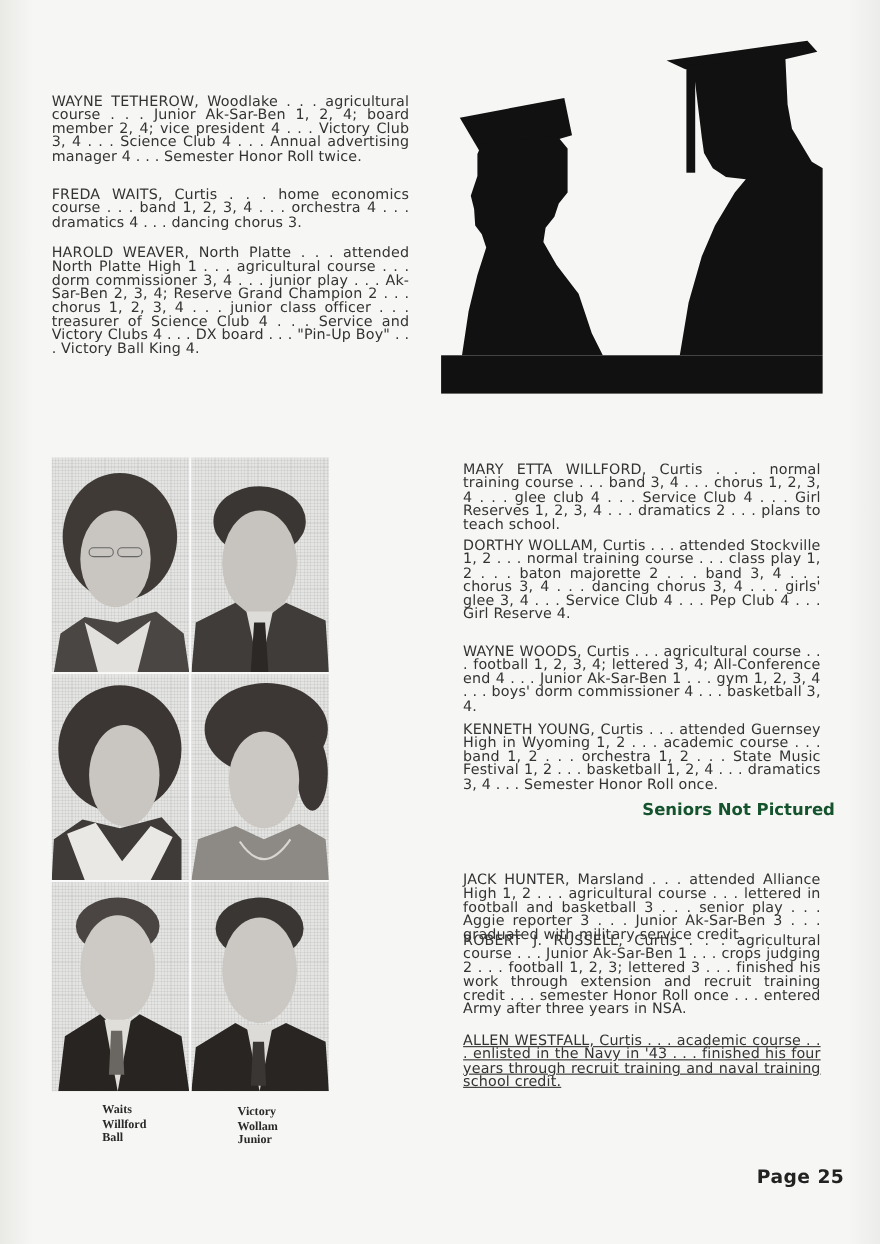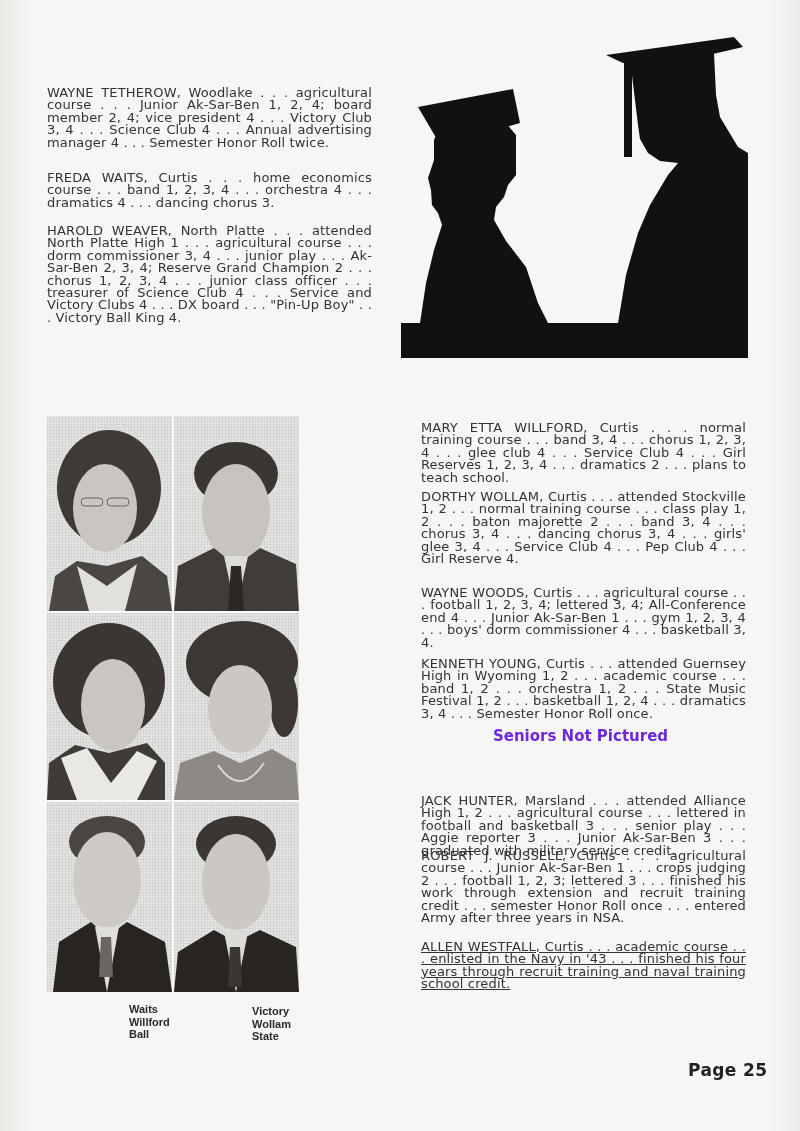--- a/index.html
+++ b/index.html
@@ -27,26 +27,26 @@
   }
   .photo {
     position:relative; overflow:hidden;
     background:
       repeating-linear-gradient(0deg, rgba(0,0,0,0.05) 0 1px, transparent 1px 3px),
       repeating-linear-gradient(90deg, rgba(0,0,0,0.05) 0 1px, transparent 1px 3px),
       #e4e4e2;
   }
   .photo svg { position:absolute; left:0; top:0; width:100%; height:100%; }
   .section-heading {
-    position:absolute; left:418px; top:727px; width:325px; text-align:center;
-    font-family:"DejaVu Sans", sans-serif; font-weight:bold; font-size:15px; color:#6d28d9;
+    position:absolute; left:434px; top:727px; width:325px; text-align:right;
+    font-family:"DejaVu Sans", sans-serif; font-weight:bold; font-size:15px; color:#14532d;
   }
   .caption-col {
-    position:absolute; top:1003px; font-family:Liberation Sans, sans-serif; font-weight:bold;
-    font-size:11px; line-height:12.5px; color:#2a2a2a;margin-left:36px;
+    position:absolute; top:1003px; font-family:Liberation Serif, serif; font-weight:bold;
+    font-size:11px; line-height:12.5px; color:#2a2a2a;
   }
   .caption-col div { white-space:nowrap; }
   .page-number {
     position:absolute; left:688px; top:1060px; font-weight:bold; font-size:17px; color:#222;
     letter-spacing:0.4px;
   }
 </style>
 </head>
 <body>
 
@@ -131,21 +131,21 @@
 </div>
 
 <div class="caption-col" style="left:93px;">
   <div>Waits</div>
   <div>Willford</div>
   <div>Ball</div>
 </div>
 <div class="caption-col" style="left:216px; top:1005px;">
   <div>Victory</div>
   <div>Wollam</div>
-  <div>State</div>
+  <div>Junior</div>
 </div>
 
 <div class="bio col-right" style="top:422px;">MARY ETTA WILLFORD, Curtis . . . normal training course . . . band 3, 4 . . . chorus 1, 2, 3, 4 . . . glee club 4 . . . Service Club 4 . . . Girl Reserves 1, 2, 3, 4 . . . dramatics 2 . . . plans to teach school.</div>
 <div class="bio col-right" style="top:491px;">DORTHY WOLLAM, Curtis . . . attended Stockville 1, 2 . . . normal training course . . . class play 1, 2 . . . baton majorette 2 . . . band 3, 4 . . . chorus 3, 4 . . . dancing chorus 3, 4 . . . girls' glee 3, 4 . . . Service Club 4 . . . Pep Club 4 . . . Girl Reserve 4.</div>
 <div class="bio col-right" style="top:587px;">WAYNE WOODS, Curtis . . . agricultural course . . . football 1, 2, 3, 4; lettered 3, 4; All-Conference end 4 . . . Junior Ak-Sar-Ben 1 . . . gym 1, 2, 3, 4 . . . boys' dorm commissioner 4 . . . basketball 3, 4.</div>
 <div class="bio col-right" style="top:658px;">KENNETH YOUNG, Curtis . . . attended Guernsey High in Wyoming 1, 2 . . . academic course . . . band 1, 2 . . . orchestra 1, 2 . . . State Music Festival 1, 2 . . . basketball 1, 2, 4 . . . dramatics 3, 4 . . . Semester Honor Roll once.</div>
 
 <div class="section-heading">Seniors Not Pictured</div>
 <div class="bio col-right" style="top:768px;margin-top:27px;">JACK HUNTER, Marsland . . . attended Alliance High 1, 2 . . . agricultural course . . . lettered in football and basketball 3 . . . senior play . . . Aggie reporter 3 . . . Junior Ak-Sar-Ben 3 . . . graduated with military service credit.</div>
 <div class="bio col-right" style="top:850px;">ROBERT J. RUSSELL, Curtis . . . agricultural course . . . Junior Ak-Sar-Ben 1 . . . crops judging 2 . . . football 1, 2, 3; lettered 3 . . . finished his work through extension and recruit training credit . . . semester Honor Roll once . . . entered Army after three years in NSA.</div>

